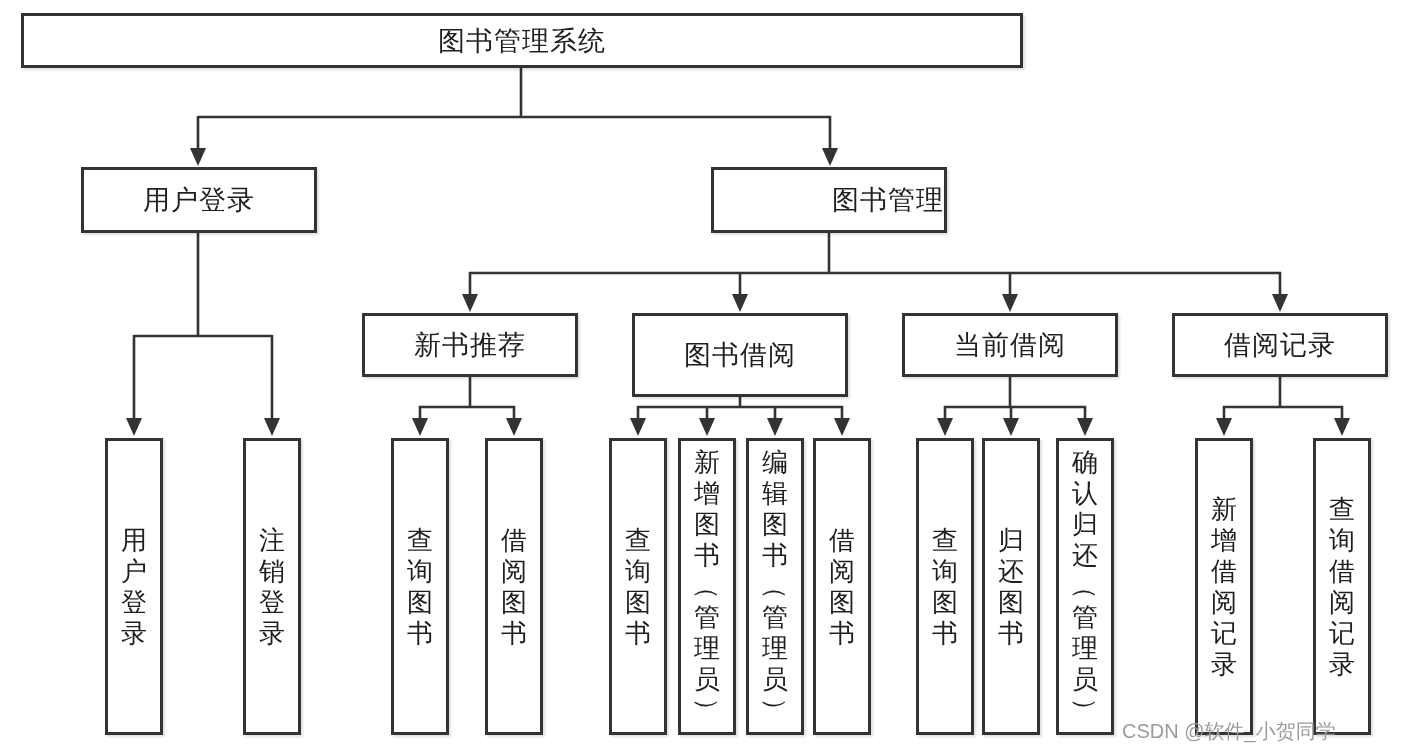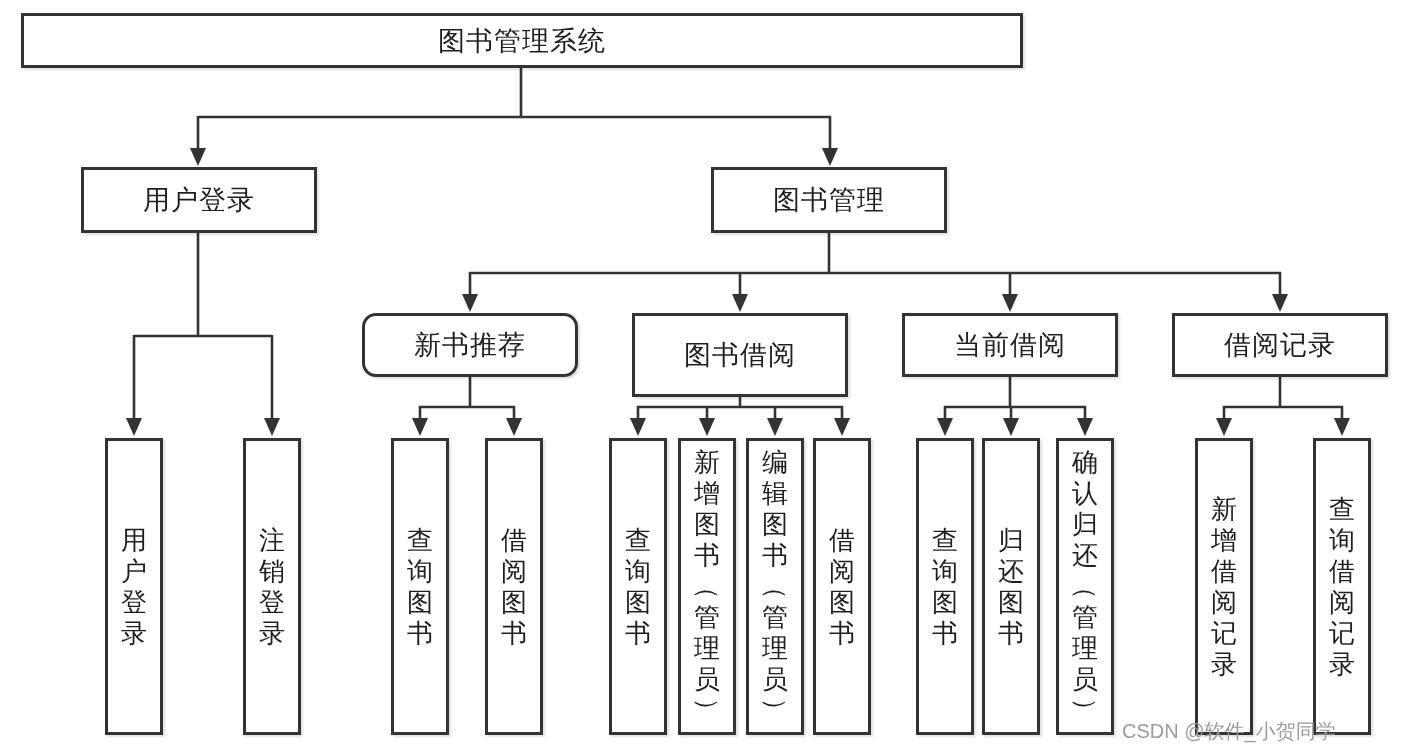--- a/index.html
+++ b/index.html
@@ -58,22 +58,22 @@
     font-size: 26px;
     line-height: 31px;
     text-align: center;
   }
   .vtext span.rot {
     transform: rotate(90deg);
   }
   
   #n-root    { left: 21px;   top: 13px;  width: 1002px; height: 55px; }
   #n-user    { left: 81px;   top: 167px; width: 236px;  height: 66px; }
-  #n-mgmt    { left: 711px;  top: 167px; width: 236px;  height: 66px; }
-  #n-rec     { left: 362px;  top: 313px; width: 216px;  height: 64px; border-radius: 14px; }
+  #n-mgmt    { left: 711px;  top: 167px; width: 236px;  height: 66px; justify-content: flex-end; }
+  #n-rec     { left: 362px;  top: 313px; width: 216px;  height: 64px; }
   #n-borrow  { left: 632px;  top: 313px; width: 216px;  height: 84px; }
   #n-current { left: 902px;  top: 313px; width: 216px;  height: 64px; }
   #n-records { left: 1172px; top: 313px; width: 216px;  height: 64px; }
   #l1  { left: 105px;  }
   #l2  { left: 243px;  }
   #l3  { left: 391px;  }
   #l4  { left: 485px;  }
   #l5  { left: 609px;  }
   #l6  { left: 678px;  }
   #l7  { left: 746px;  }

